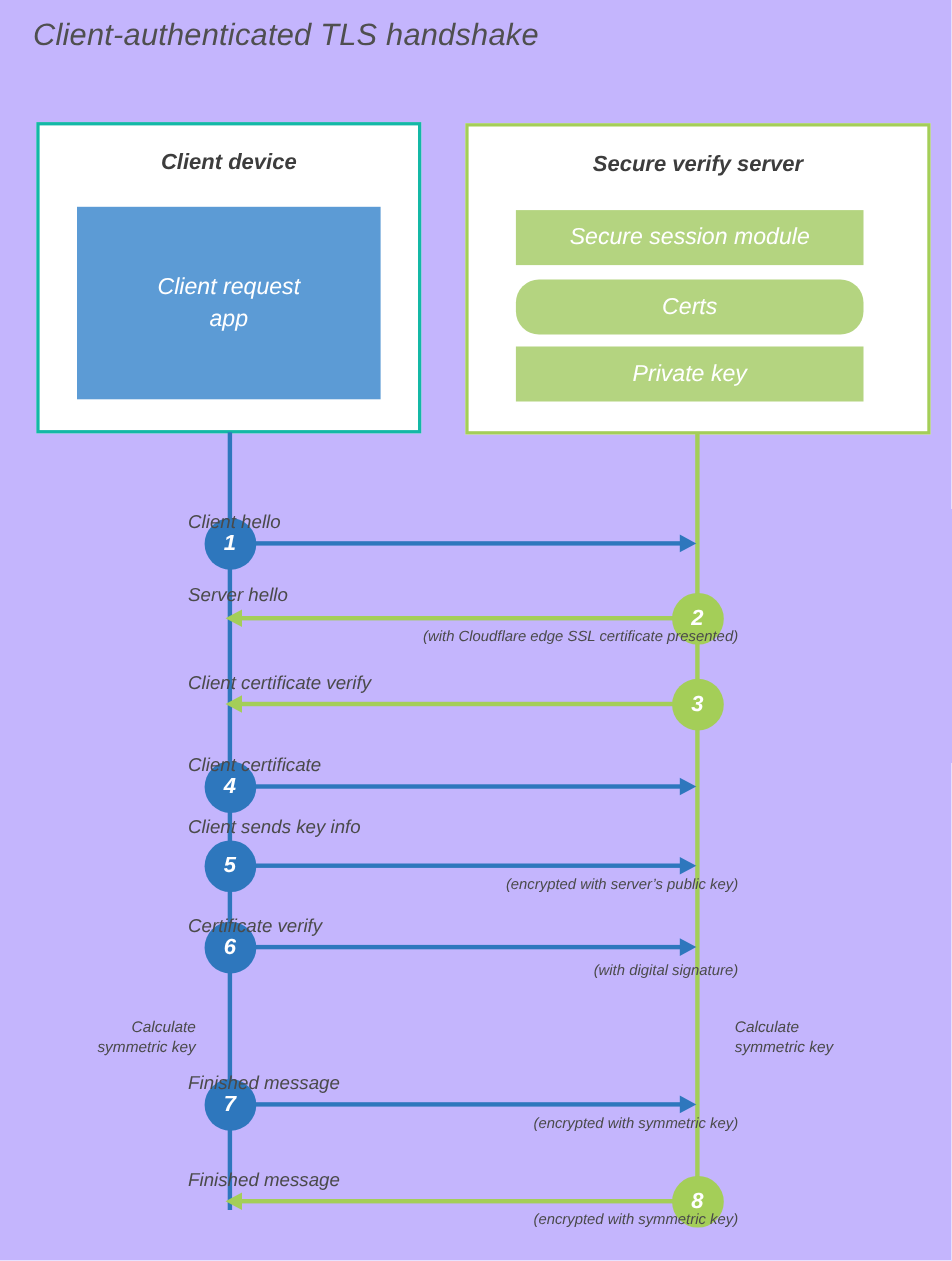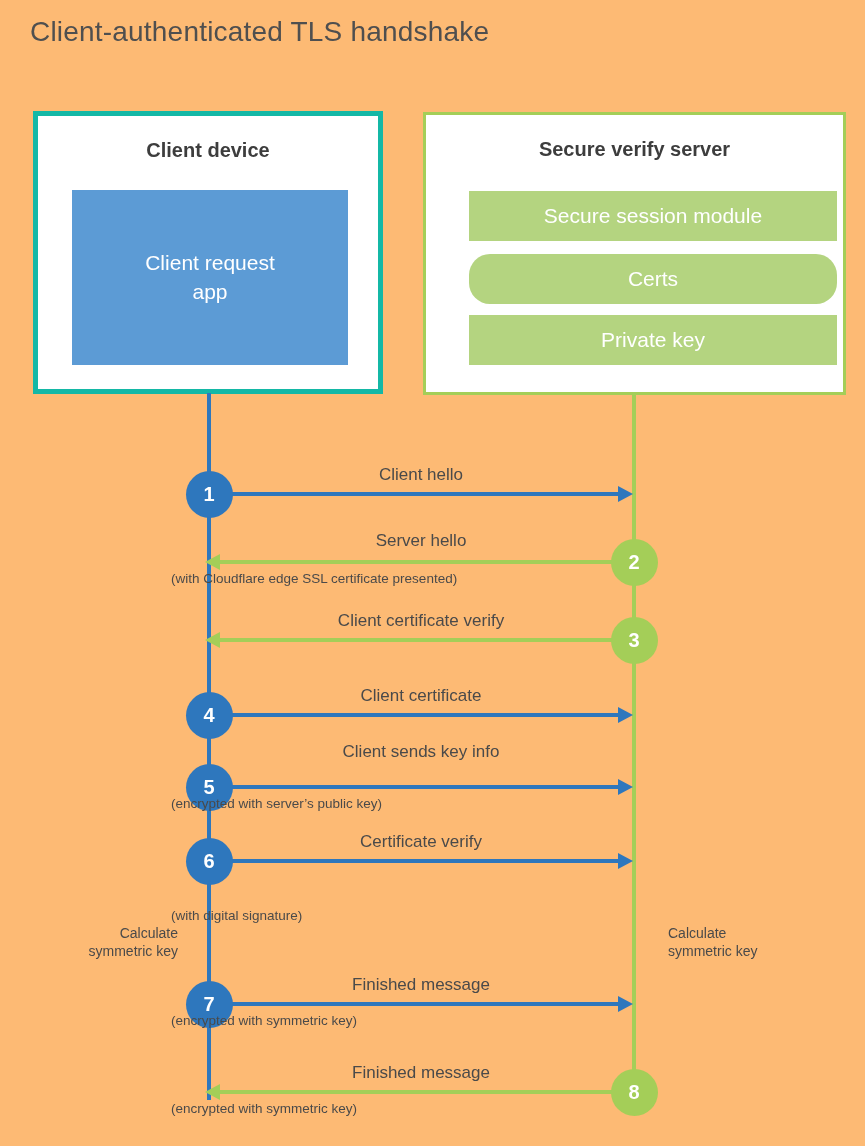--- a/index.html
+++ b/index.html
@@ -1,39 +1,39 @@
 <!DOCTYPE html>
 <html><head>
 <meta charset="utf-8">
 <style>
   html,body{margin:0;padding:0;background:#fff;}
   .canvas{
-    position:relative;width:865px;height:1146px;background:#fdba74;
-    font-family:"Liberation Sans","DejaVu Sans",sans-serif;overflow:hidden;
+    position:relative;width:865px;height:1146px;background:#c4b5fd;
+    font-family:"Liberation Sans","DejaVu Sans",sans-serif;overflow:hidden;font-style:italic;
   }
   .page-title{
     position:absolute;left:30px;top:16px;font-size:28px;font-weight:300;
     color:#4f4f4f;letter-spacing:.2px;
   }
   
   .actor-box{position:absolute;box-sizing:border-box;background:#fff;}
-  .client-box{left:33px;top:111px;width:350px;height:283px;border:5px solid #14b8a6;}
+  .client-box{left:33px;top:111px;width:350px;height:283px;border:3px solid #14b8a6;}
   .server-box{left:423px;top:112px;width:423px;height:283px;border:3px solid #a4ce58;}
   .actor-title{
     position:absolute;left:0;right:0;top:23px;text-align:center;
     font-size:20px;font-weight:bold;color:#3d3d3d;
   }
   .client-app{
     position:absolute;left:34px;top:74px;width:276px;height:175px;background:#5c9bd5;
     display:flex;align-items:center;justify-content:center;text-align:center;
     color:#ffffff;font-size:21px;line-height:1.35;
   }
   .client-app span{display:inline-block;max-width:170px;}
   .module-bar{
-    position:absolute;left:43px;width:368px;height:50px;background:#b4d480;
+    position:absolute;left:43px;width:316px;height:50px;background:#b4d480;
     display:flex;align-items:center;justify-content:center;
     color:#ffffff;font-size:21px;
   }
   
   .lifeline{position:absolute;width:4px;z-index:1;}
   .lifeline.blue{left:207px;top:393px;height:707px;background:#2e77bd;}
   .lifeline.green{left:632px;top:394px;height:700px;background:#a4ce58;}
   
   .arrow-line{position:absolute;height:4px;z-index:2;}
   .arrow-line.blue{background:#2e77bd;}
@@ -44,25 +44,25 @@
   .arrow-head.left{border-top:8px solid transparent;border-bottom:8px solid transparent;}
   .arrow-head.left.green{border-right:15px solid #a4ce58;}
   .step-circle{
     position:absolute;width:47px;height:47px;border-radius:50%;z-index:4;
     display:flex;align-items:center;justify-content:center;
     color:#fff;font-size:20px;font-weight:bold;
   }
   .step-circle.blue{background:#2e77bd;}
   .step-circle.green{background:#a4ce58;}
   .step-label{
-    position:absolute;left:171px;width:500px;text-align:center;z-index:5;
+    position:absolute;left:171px;width:500px;z-index:5;
     font-size:17px;color:#4a4a4a;
   }
   .step-sub{
-    position:absolute;left:171px;width:500px;text-align:left;z-index:5;
+    position:absolute;left:171px;width:500px;text-align:right;z-index:5;
     font-size:13.5px;color:#4a4a4a;
   }
   .side-note{position:absolute;font-size:14px;line-height:17.5px;color:#4a4a4a;z-index:5;}
   .calc-left{left:58px;top:925px;width:120px;text-align:right;}
   .calc-right{left:668px;top:925px;width:120px;text-align:left;}
   .decrypt-note{left:657px;top:751px;width:160px;text-align:left;}
 </style>
 </head>
 <body>
 
@@ -107,21 +107,21 @@
       <div class="step-label" style="top: 686px;">Client certificate</div>
       <div class="arrow-line blue" style="top: 785px; left: 209px; width: 410px;"></div>
       <div class="arrow-head right blue" style="top: 779px; left: 618px;"></div>
       <div class="step-circle blue" style="left: 185.5px; top: 763.5px;">5</div>
       <div class="step-label" style="top: 730px; margin-top: 12px;">Client sends key info</div>
       <div class="step-sub" style="top: 796px;">(encrypted with server’s public key)</div>
       <div class="arrow-line blue" style="top: 859px; left: 209px; width: 410px;"></div>
       <div class="arrow-head right blue" style="top: 853px; left: 618px;"></div>
       <div class="step-circle blue" style="left: 185.5px; top: 837.5px;">6</div>
       <div class="step-label" style="top: 832px;">Certificate verify</div>
-      <div class="step-sub" style="top: 908px;">(with digital signature)</div>
+      <div class="step-sub" style="top: 874px;">(with digital signature)</div>
       <div class="arrow-line blue" style="top: 1002px; left: 209px; width: 410px;"></div>
       <div class="arrow-head right blue" style="top: 996px; left: 618px;"></div>
       <div class="step-circle blue" style="left: 185.5px; top: 980.5px;">7</div>
       <div class="step-label" style="top: 975px;">Finished message</div>
       <div class="step-sub" style="top: 1013px;">(encrypted with symmetric key)</div>
       <div class="arrow-line green" style="top: 1090px; left: 220px; width: 414px;"></div>
       <div class="arrow-head left green" style="top: 1084px; left: 205px;"></div>
       <div class="step-circle green" style="left: 610.5px; top: 1068.5px;">8</div>
       <div class="step-label" style="top: 1063px;">Finished message</div>
       <div class="step-sub" style="top: 1101px;">(encrypted with symmetric key)</div>

